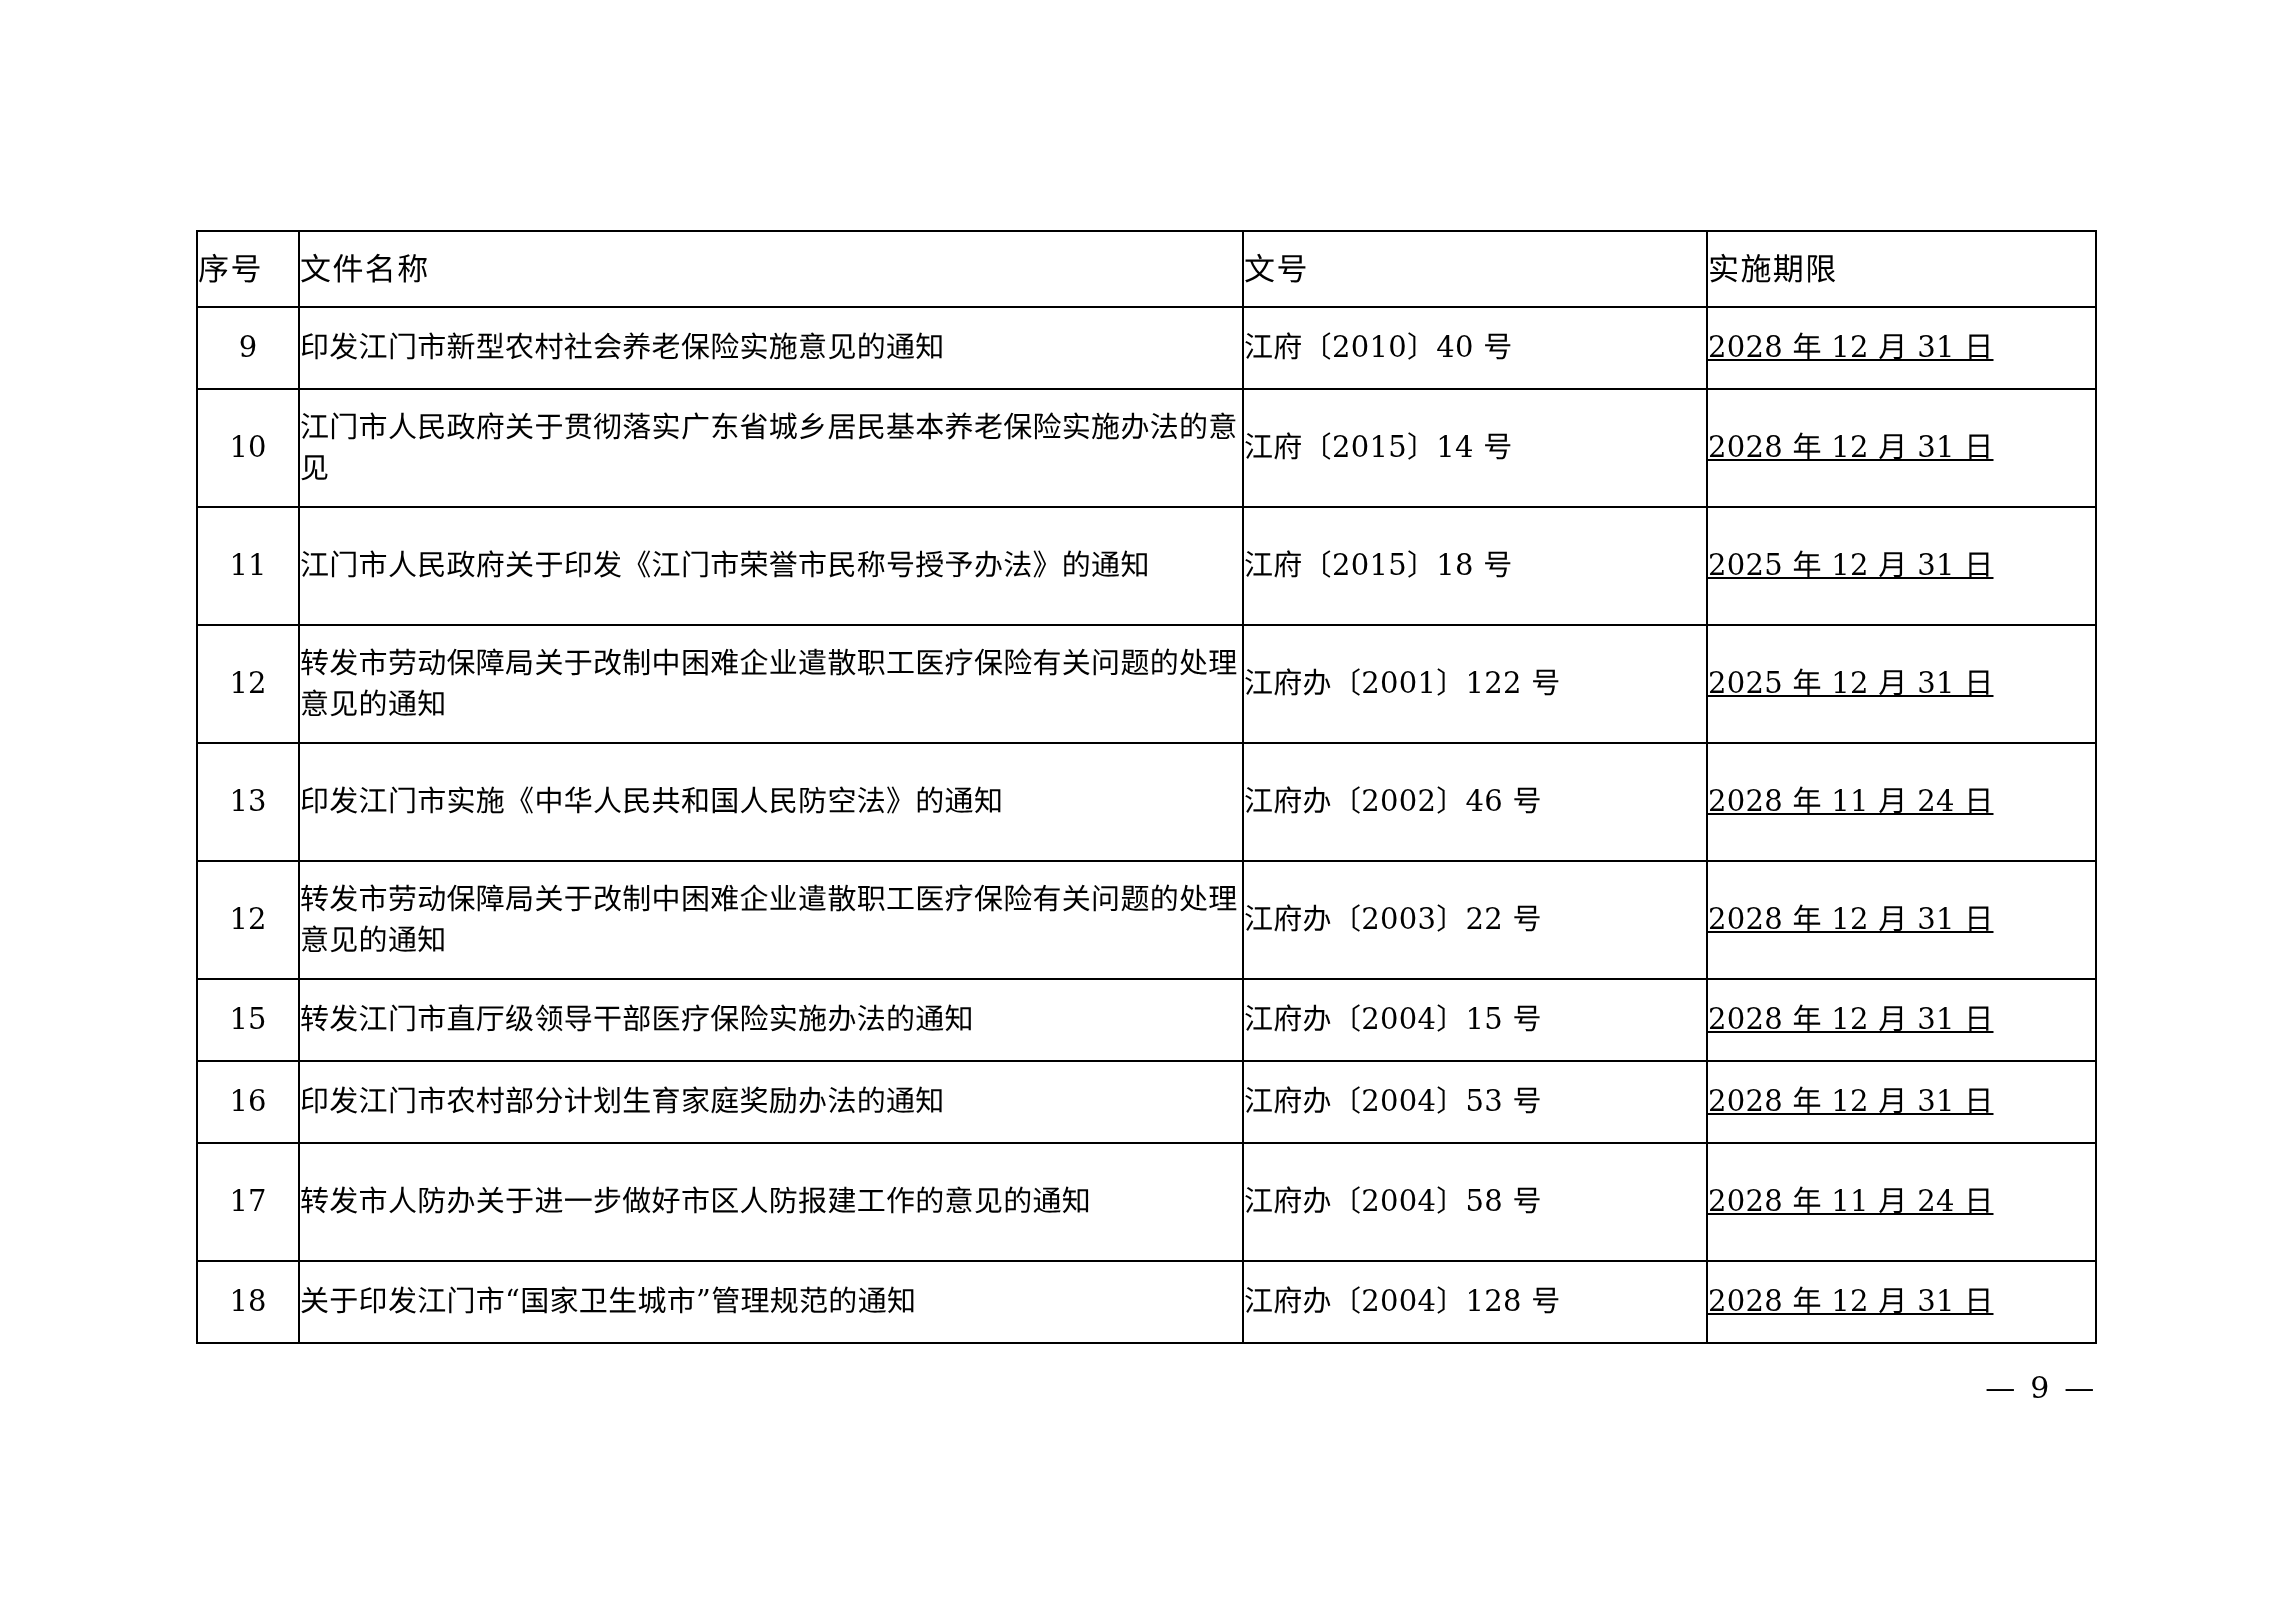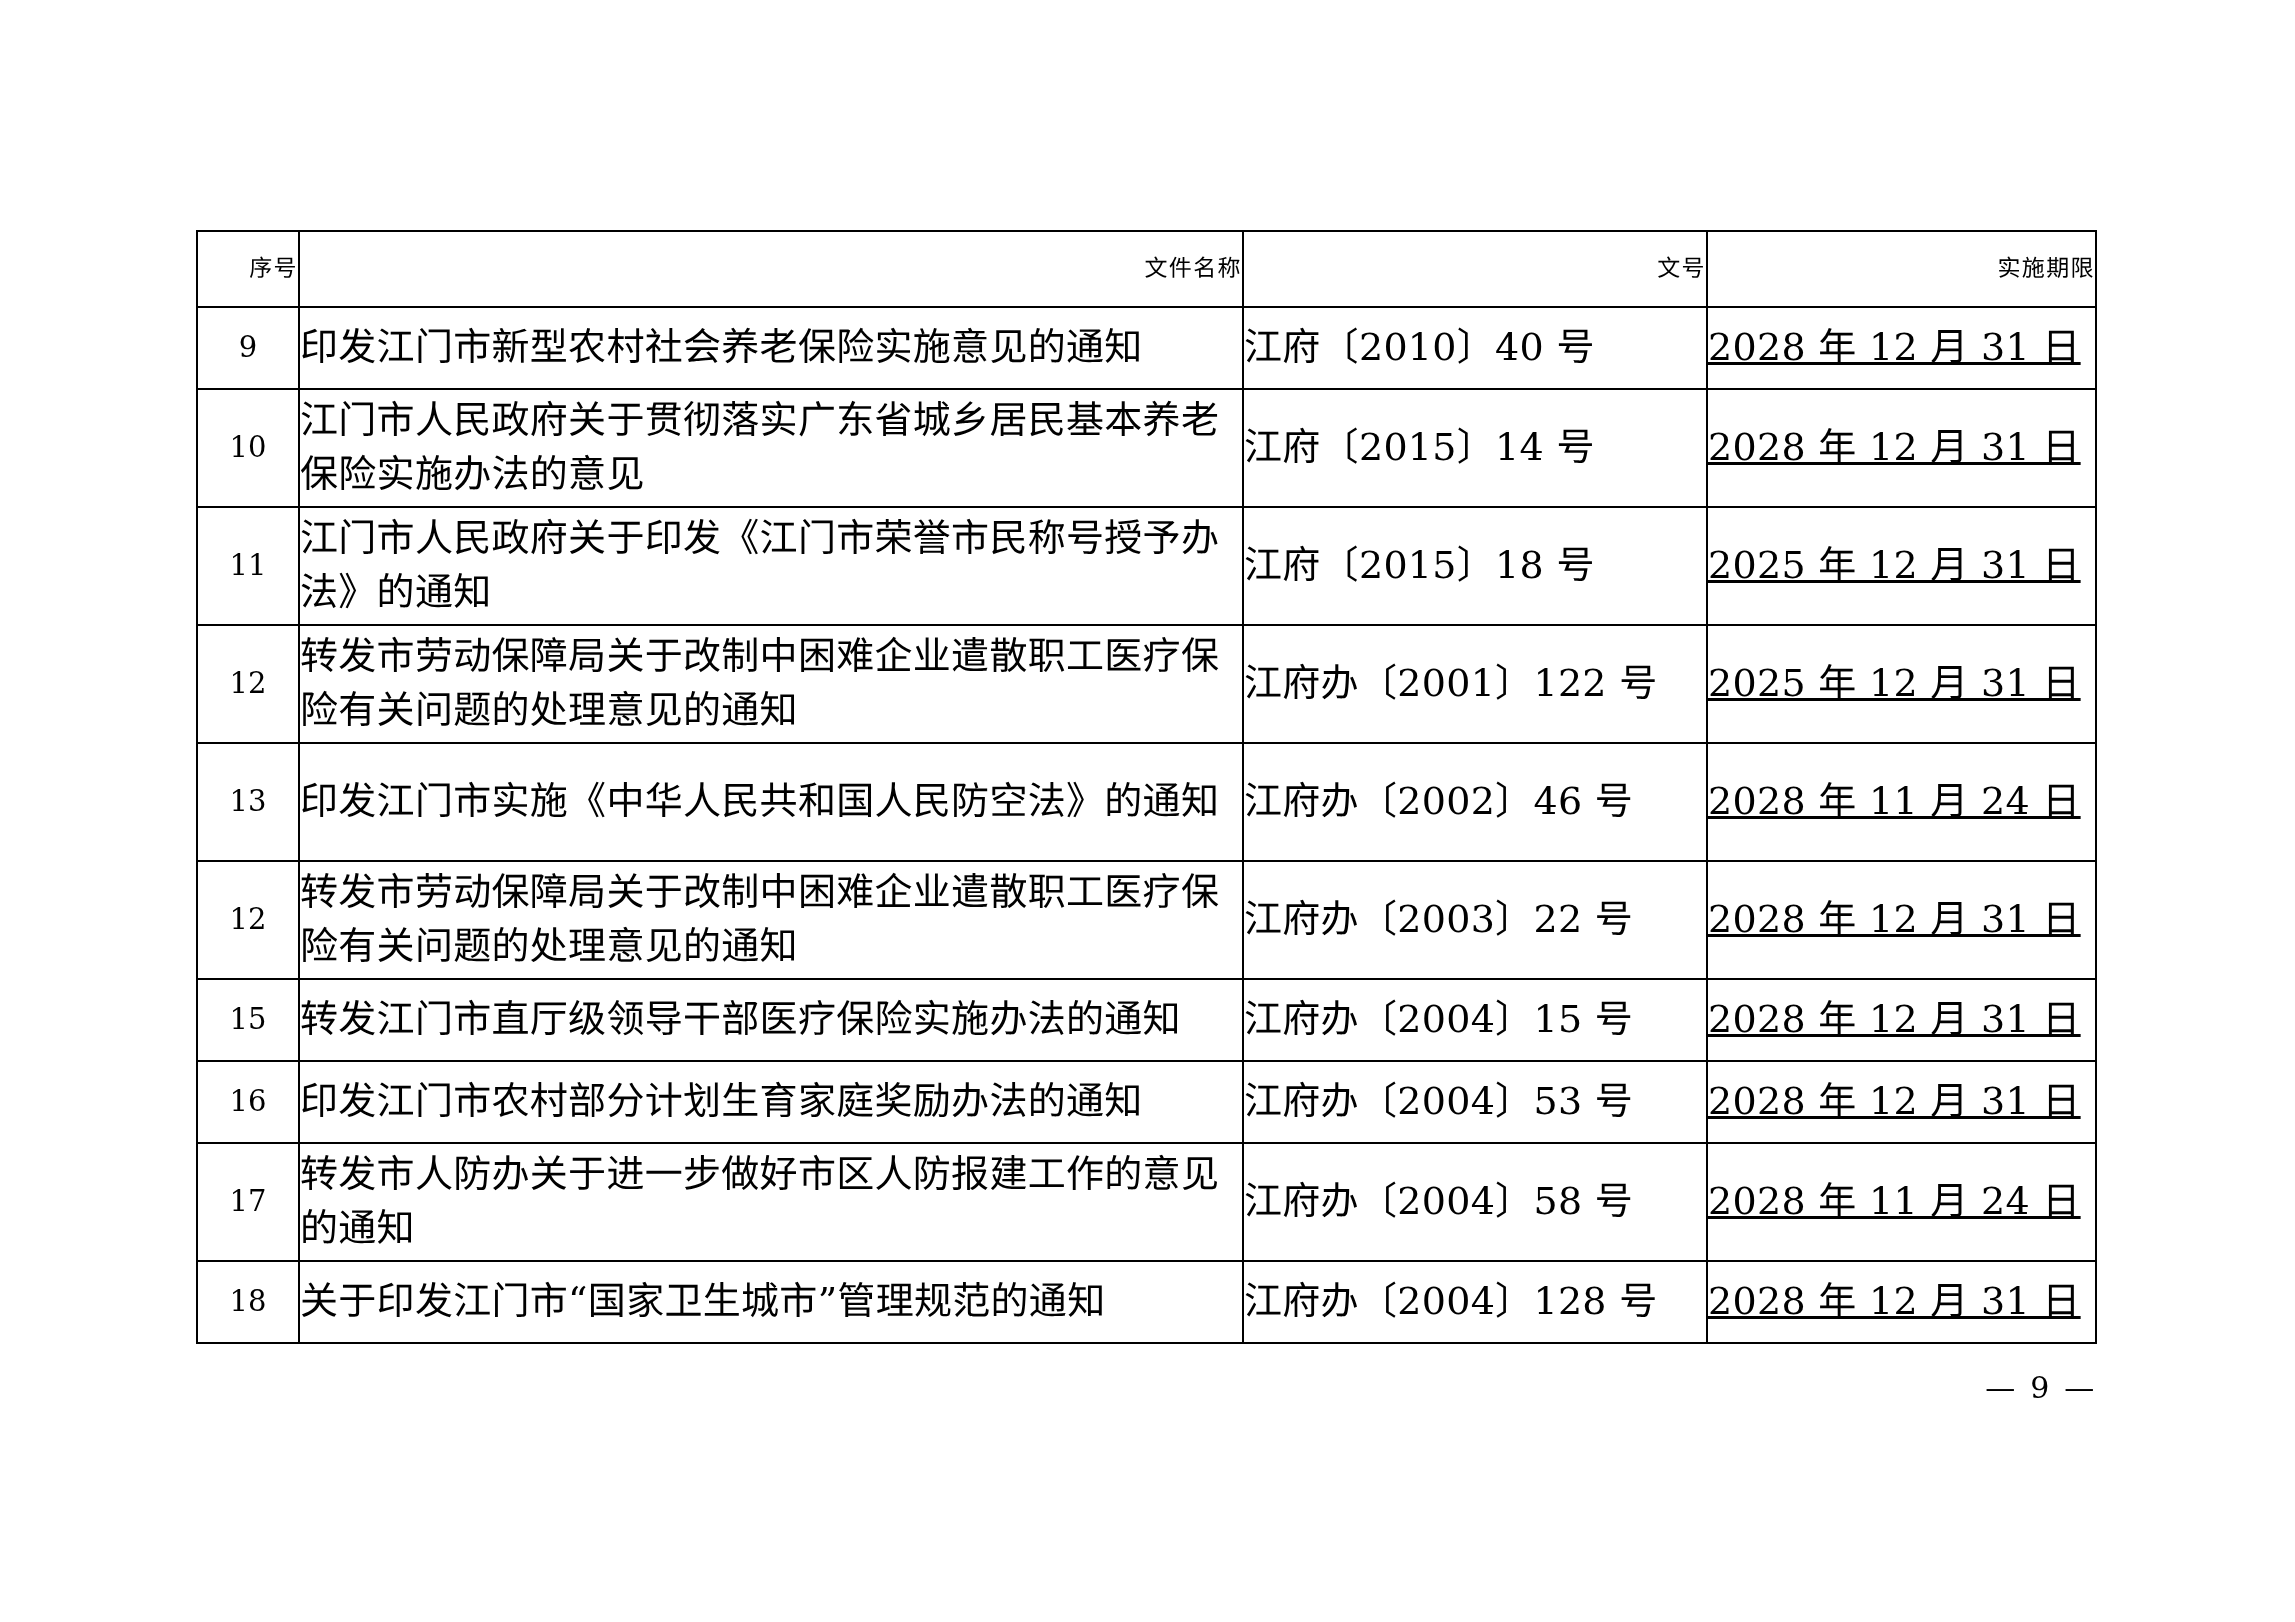--- a/index.html
+++ b/index.html
@@ -40,31 +40,31 @@
     vertical-align: middle;
     font-weight: normal;
   }
   col.c-idx { width: 102px; }
   col.c-name { width: 944px; }
   col.c-num  { width: 464px; }
   col.c-term { width: 389px; }
 
   thead th {
     height: 74px;
-    text-align: right;
-    font-size: 23px;
+    text-align: left;
+    font-size: 31px;
     letter-spacing: 1.4px;
   }
   thead th .hdr {
     display: block;
     line-height: 1.1;
   }
 
   tbody td {
-    font-size: 38px;
+    font-size: 29px;
     line-height: 1.42;
   }
   td.idx {
     text-align: center;
     font-size: 29px;
     font-family: "DejaVu Serif", "Liberation Serif", serif;
   }
   td.name {
     text-align: left;
     padding: 9.5px 8.2px 9.5px 16.4px;

